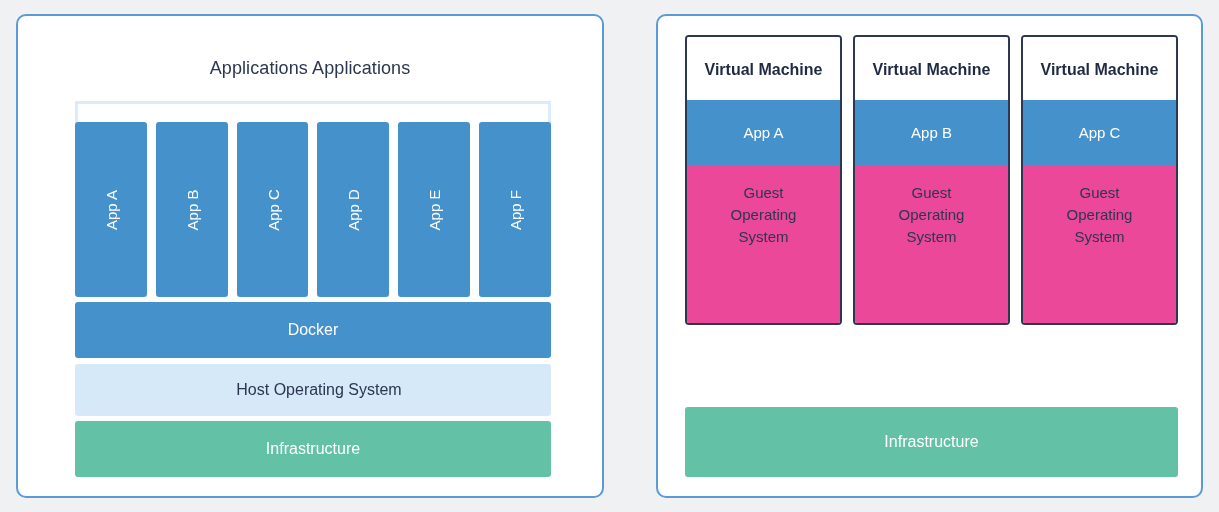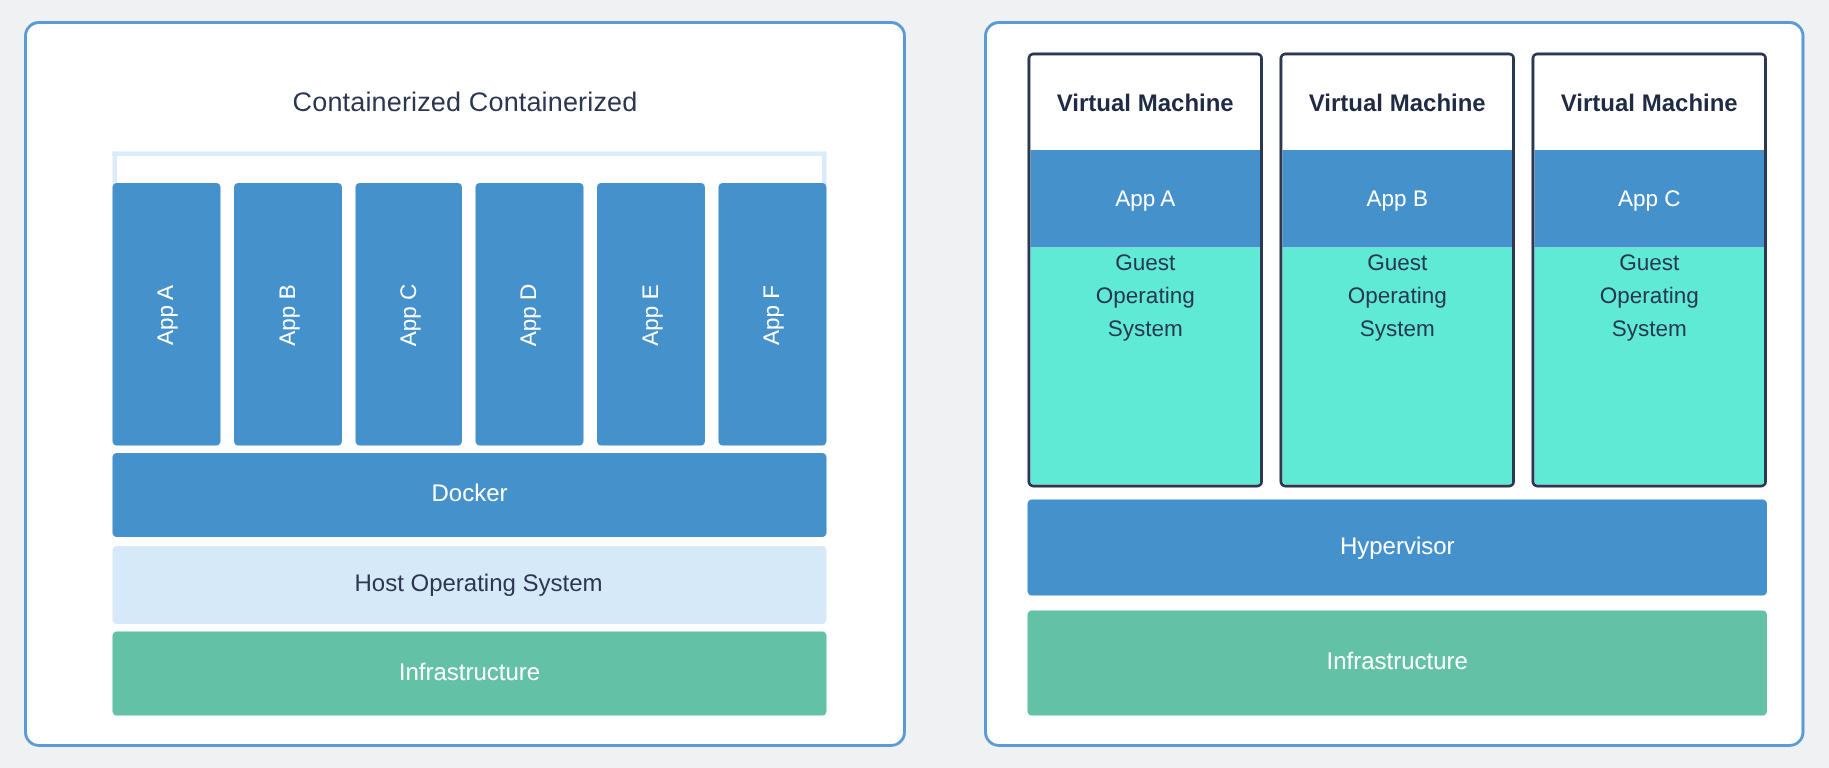--- a/index.html
+++ b/index.html
@@ -152,22 +152,23 @@
     justify-content: center;
     background: #4591cb;
     color: #ffffff;
     font-size: 15px;
   }
   .vm-guest {
     flex: 1 1 auto;
     display: flex;
     align-items: flex-start;
     justify-content: center;
-    box-sizing: border-box;
-    background: #5eead4;
+    padding-top: 17px;
+    box-sizing: border-box;
+    background: #ec4899;
     color: #2b3650;
     font-size: 15px;
     line-height: 1.45;
     text-align: center;
   }
 
   .right-bar {
     position: absolute;
     left: 27px;
     width: 493px;
@@ -190,21 +191,21 @@
     font-size: 16px;
   }
 </style>
 </head>
 <body>
 
 <div class="canvas">
 
   <div class="panel panel-left">
 
-    <div class="panel-title">Containerized Containerized</div>
+    <div class="panel-title">Applications Applications</div>
 
     <div class="bracket"></div>
 
     <div class="apps-row">
       <div class="app-col">
         <span class="app-col-label">App A</span>
       </div>
       <div class="app-col">
         <span class="app-col-label">App B</span>
       </div>
@@ -252,18 +253,17 @@
       <div class="vm-box">
         <div class="vm-title">Virtual Machine</div>
         <div class="vm-app">App C</div>
         <div class="vm-guest" style="white-space: pre-line;">Guest
 Operating
 System</div>
       </div>
 
     </div>
 
-    <div class="right-bar bar-hypervisor">Hypervisor</div>
 
     <div class="right-bar bar-infra-right">Infrastructure</div>
   </div>
 
 </div>
 
 </body></html>

